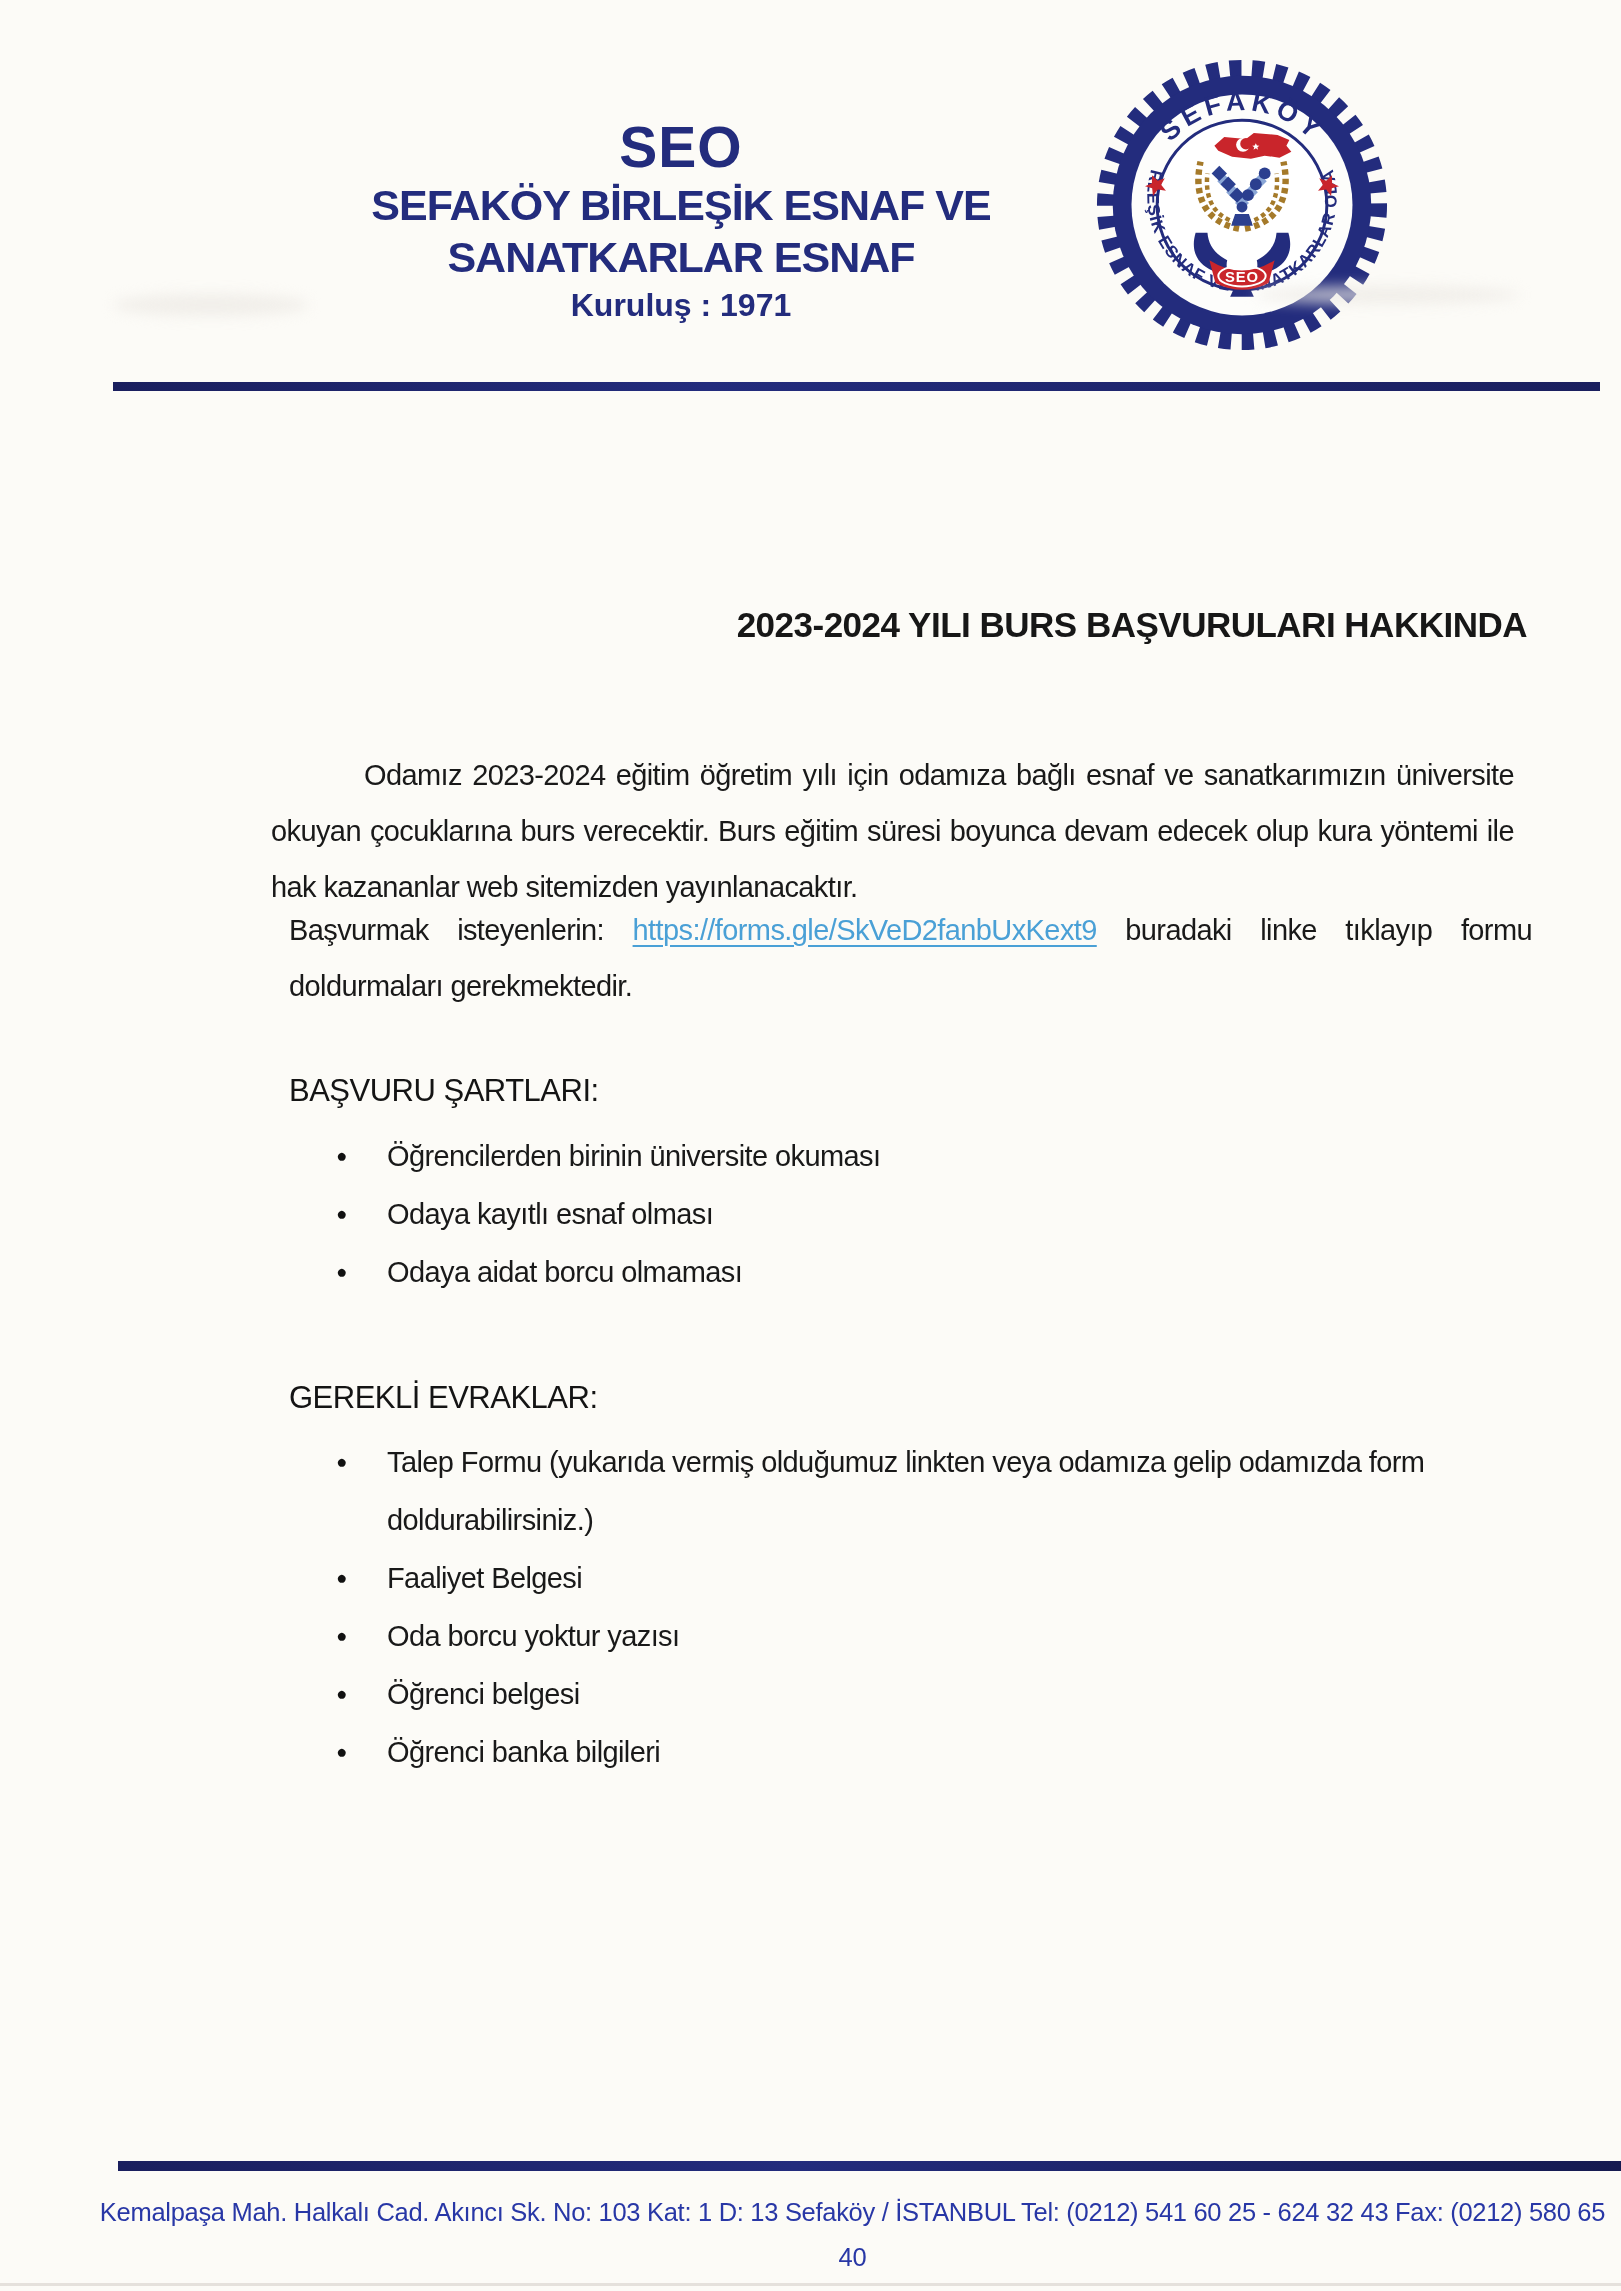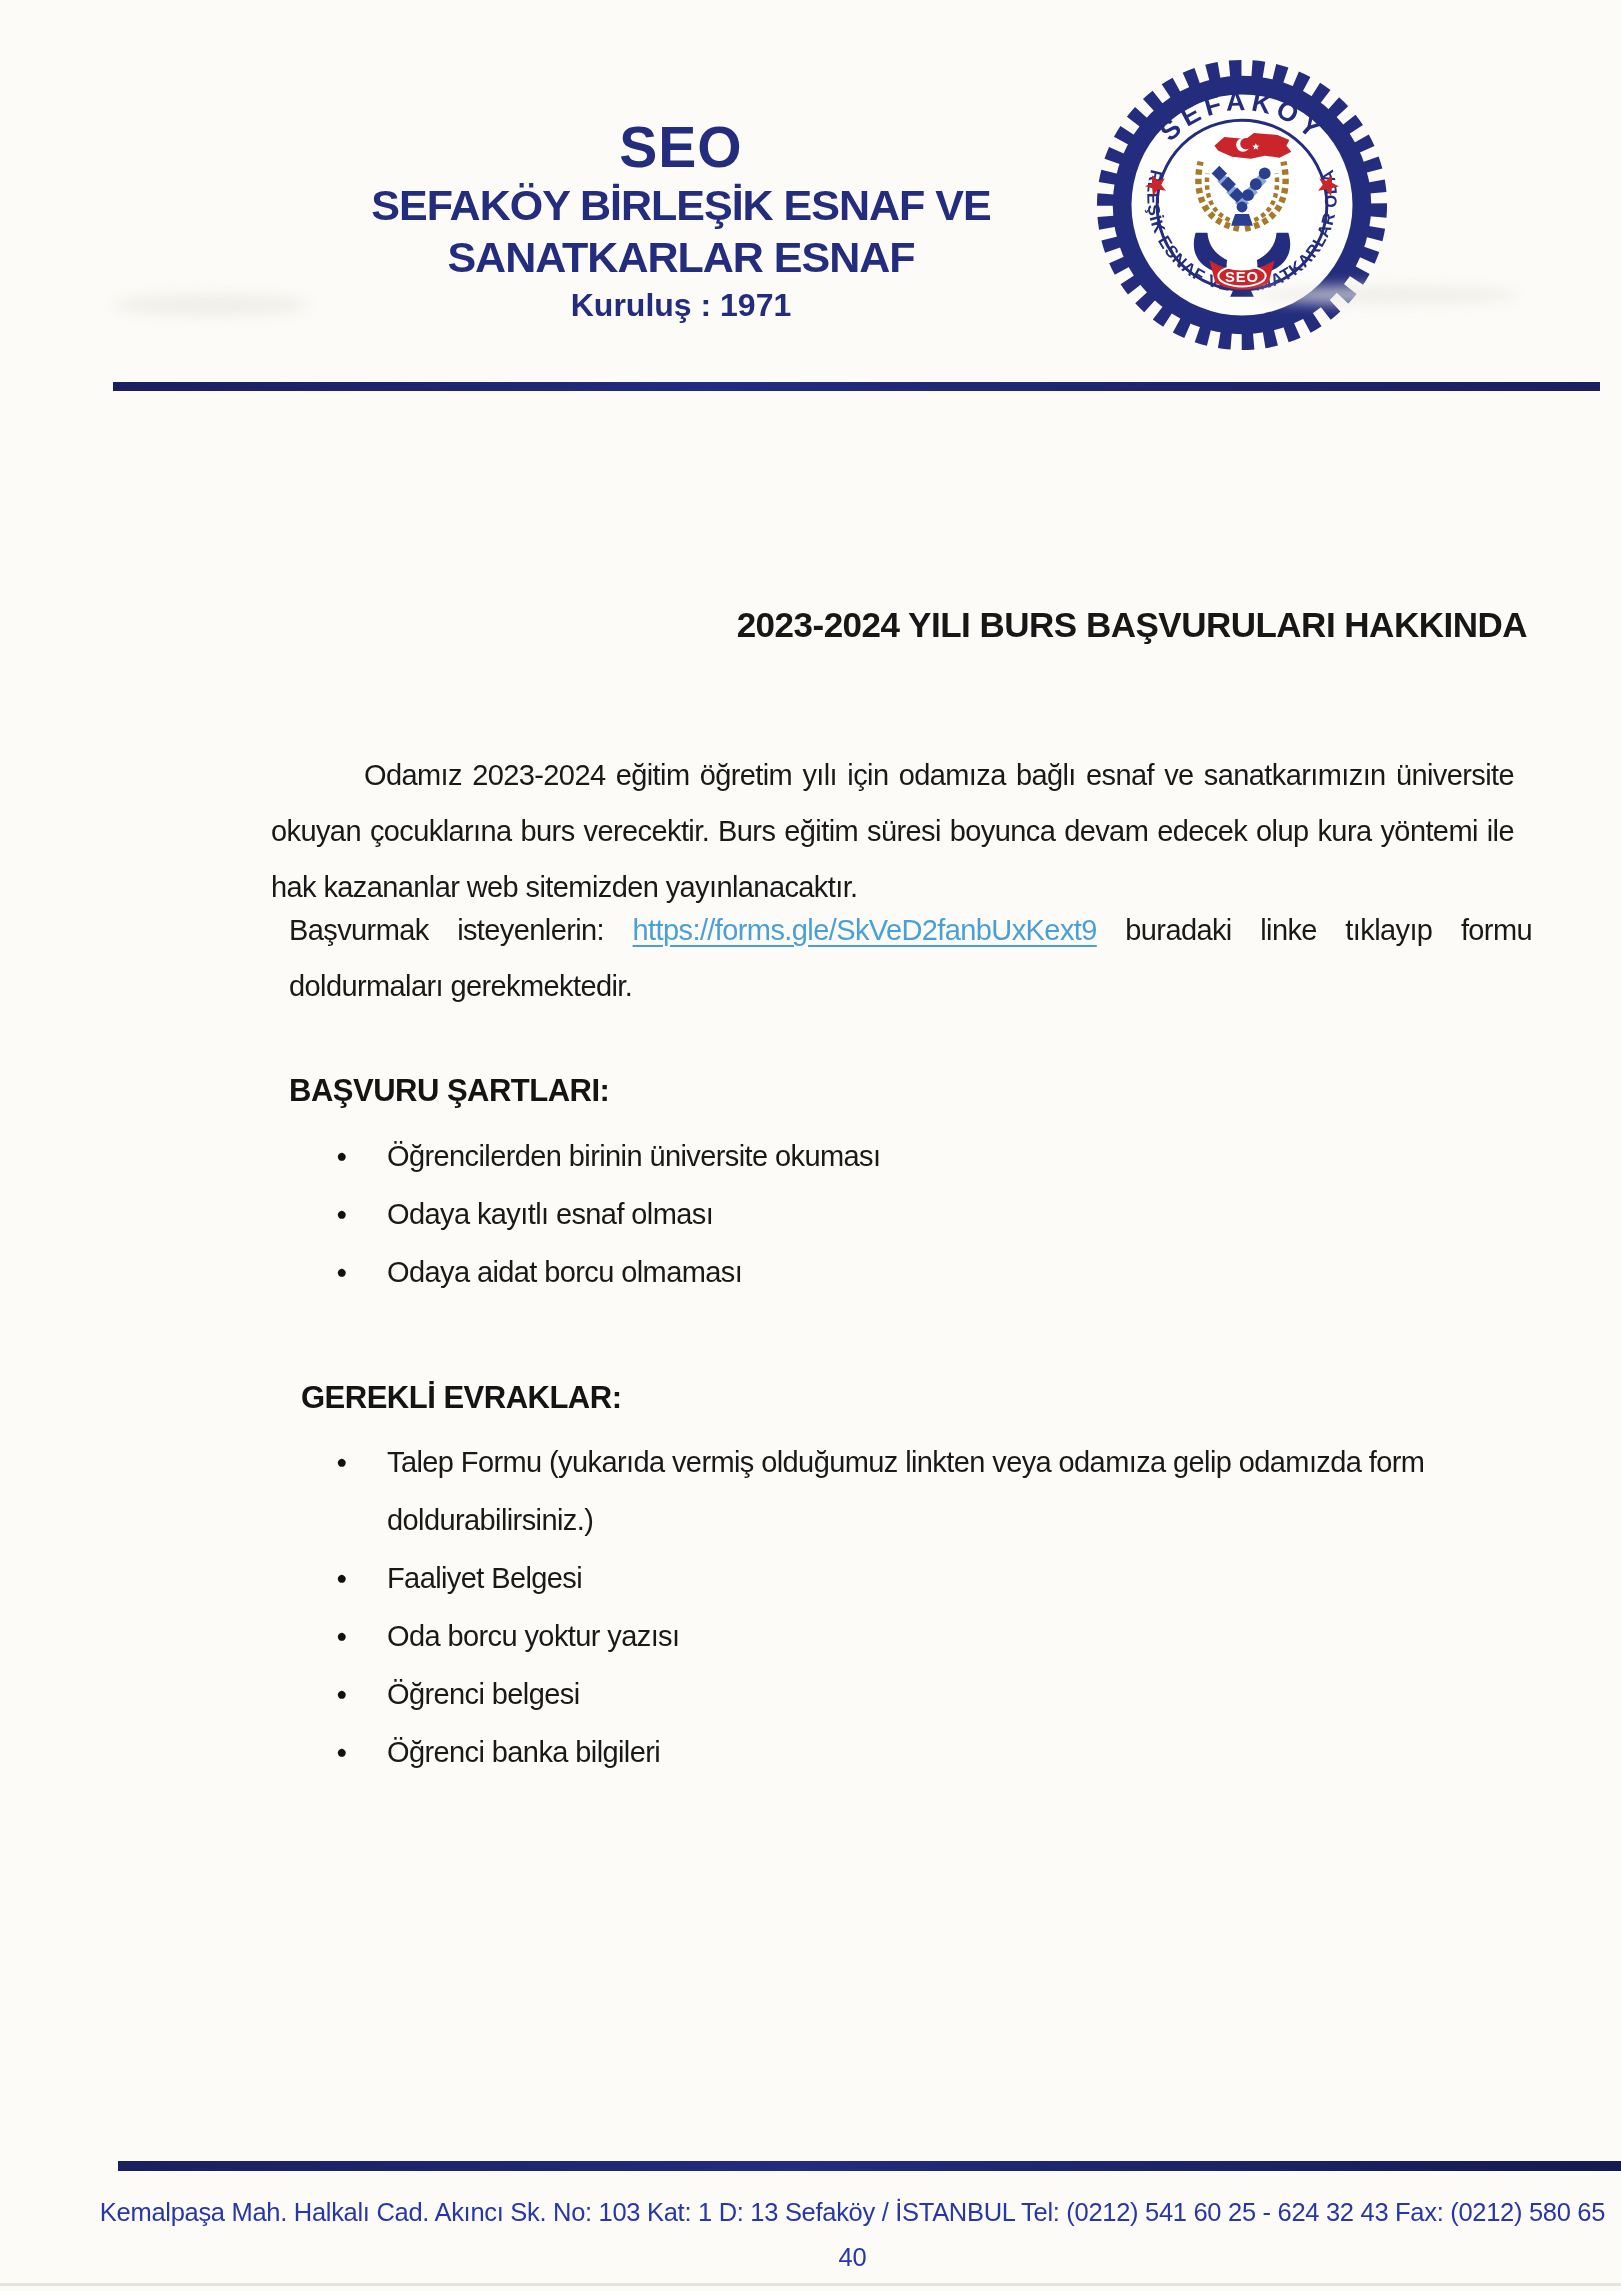--- a/index.html
+++ b/index.html
@@ -24,23 +24,23 @@
   
   .doc-title{position:absolute; top:605px; left:289px; width:1238px; text-align:right;
     font-size:35px; font-weight:bold; letter-spacing:-0.5px; color:#171717;}
   .para{position:absolute; left:271px; width:1243px; font-size:29px; letter-spacing:-0.6px;
     line-height:56px; text-align:justify; color:#191919;}
   .para.intro{top:747px; text-indent:93px;}
   .apply{position:absolute; top:902px; left:289px; width:1243px; font-size:29px; letter-spacing:-0.6px; color:#191919;}
   .apply .l1{text-align:justify; text-align-last:justify; line-height:56px; white-space:nowrap0;}
   .apply .l2{line-height:56px;}
   .doc-link{color:#4aa0d6; text-decoration:underline; text-decoration-thickness:2px; text-underline-offset:4.9px; cursor:pointer;}
-  .sec-head{position:absolute; left:289px; font-size:31px; font-weight:bold; color:#141414; letter-spacing:-0.5px;}
+  .sec-head{position:absolute; left:289px; font-size:31px; font-weight:normal; color:#141414; letter-spacing:-0.5px;}
   .sec-head.s1{top:1073px;}
-  .sec-head.s2{top:1380px;margin-left:12px;}
+  .sec-head.s2{top:1380px;}
   ul.doc-list{position:absolute; left:289px; width:1243px; margin:0; padding:0; list-style:none;
     font-size:29px; letter-spacing:-0.6px; color:#191919;}
   ul.doc-list.l1{top:1127px;}
   ul.doc-list.l2{top:1433px;}
   ul.doc-list li{position:relative; padding-left:98px; line-height:58px;}
   ul.doc-list li::before{content:"●"; position:absolute; left:47px; top:0; font-size:18.6px; line-height:58px; color:#111;}
   
   .rule-bottom{position:absolute; top:2161px; left:118px; width:1504px; height:9.8px;
     background:linear-gradient(90deg,#1a1f5e,#232c7d 45%,#151a50);}
   .footer{position:absolute; top:2190px; left:88px; width:1529px; text-align:center;

